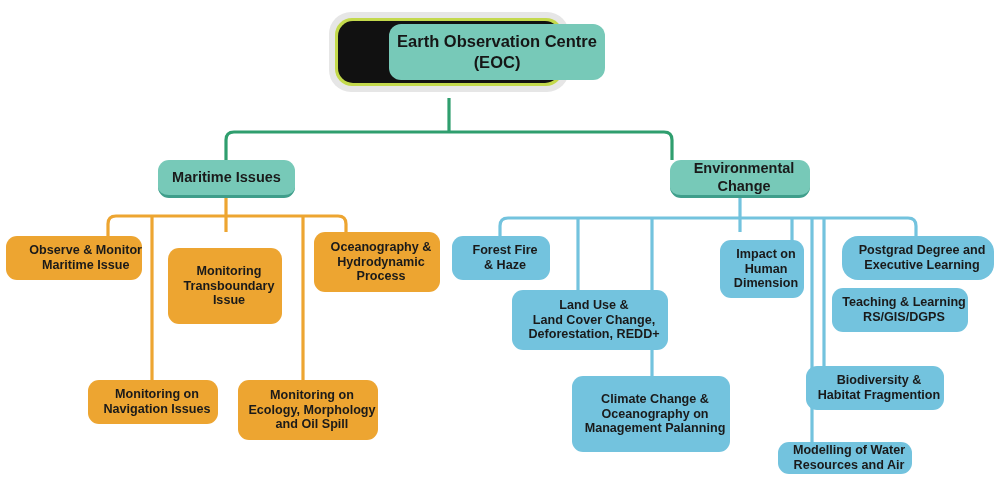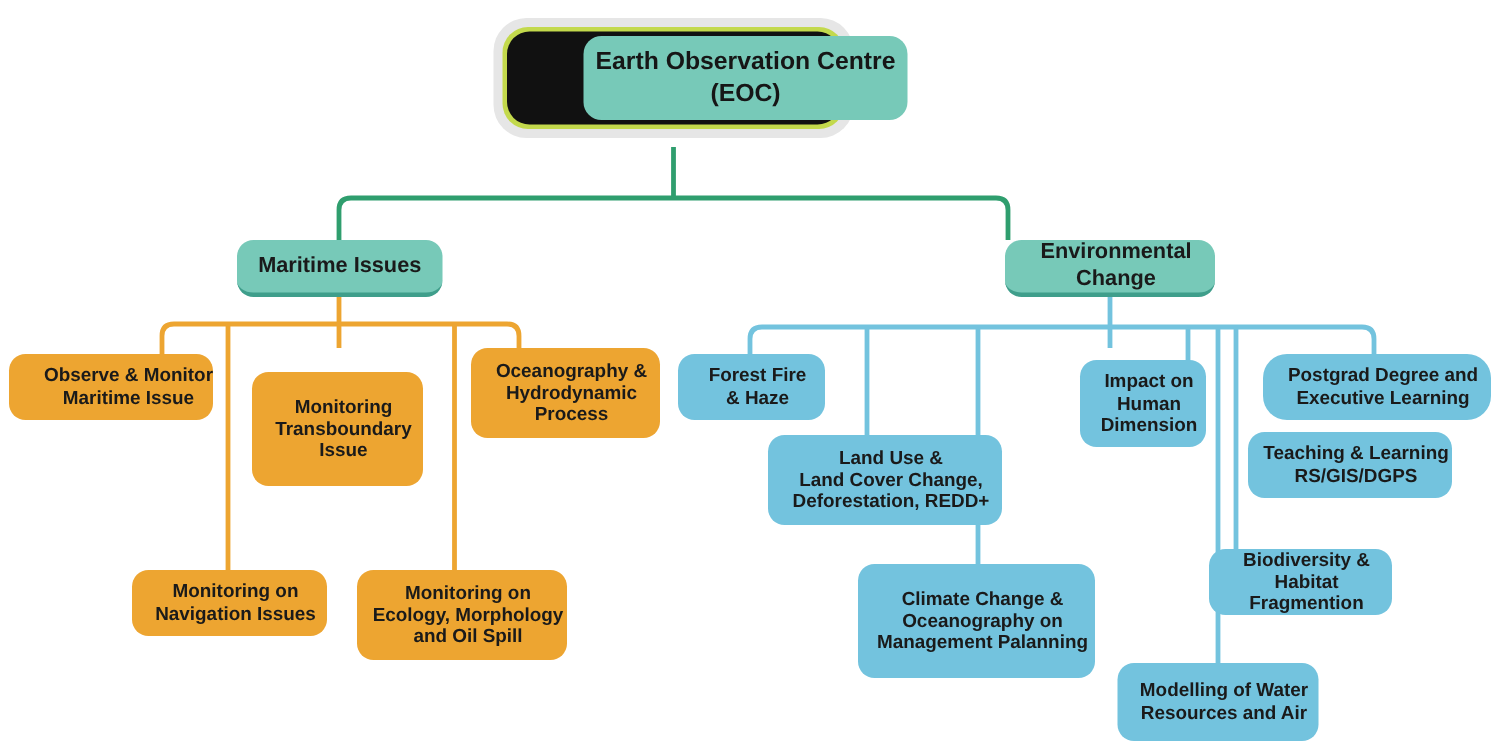--- a/index.html
+++ b/index.html
@@ -205,28 +205,28 @@
   </div>
 
   <div class="node blue" style="left:720px;top:240px;width:84px;height:58px;">
     <div>
       <span>Impact on</span>
       <span>Human</span>
       <span>Dimension</span>
     </div>
   </div>
 
-  <div class="node blue" style="left:745px;top:442px;width:134px;height:52px;">
+  <div class="node blue" style="left:778px;top:442px;width:134px;height:32px;">
     <div>
       <span>Modelling of Water</span>
       <span>Resources and Air</span>
     </div>
   </div>
 
-  <div class="node blue" style="left:806px;top:366px;width:122px;height:44px;">
+  <div class="node blue" style="left:806px;top:366px;width:138px;height:44px;">
     <div>
       <span>Biodiversity &amp;</span>
       <span>Habitat Fragmention</span>
     </div>
   </div>
 
   <div class="node blue" style="left:832px;top:288px;width:136px;height:44px;">
     <div>
       <span>Teaching &amp; Learning</span>
       <span>RS/GIS/DGPS</span>

